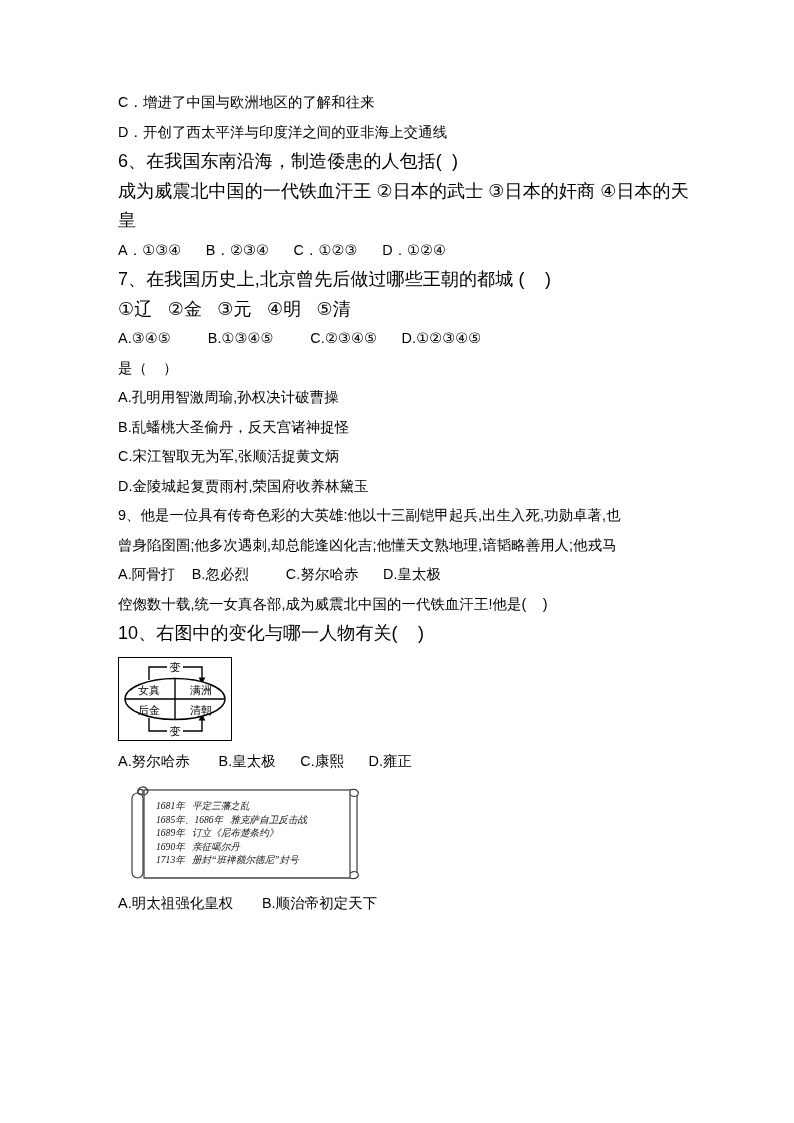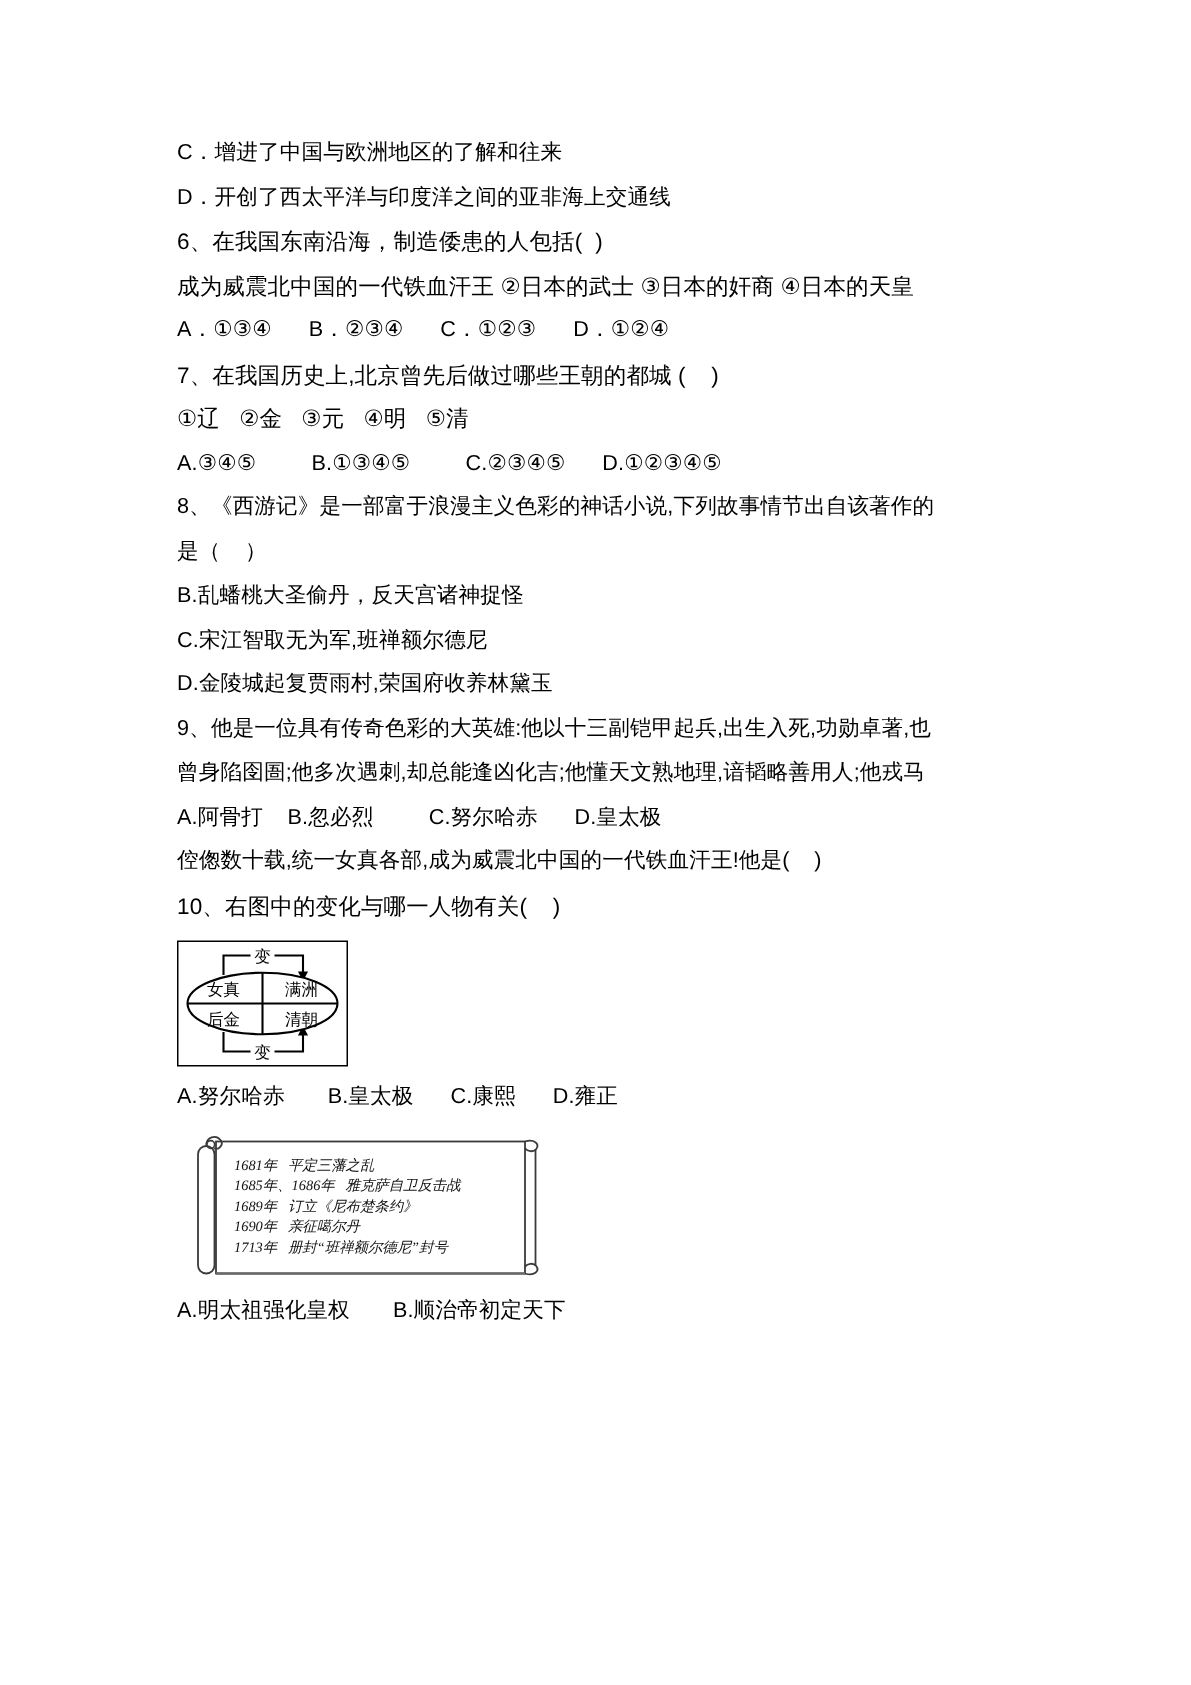--- a/index.html
+++ b/index.html
@@ -36,21 +36,21 @@
   
   .line {
     font-size: 14.4px;
     line-height: 29.5px;
     letter-spacing: 0.1px;
     white-space: pre-wrap;
     color: #000;
   }
 
   .line.q {            
-    font-size: 15px;
+    font-size: 18px;
   }
 
   .line.opt {          
     font-size: 14.4px;
   }
 
   .line.wide {         
     font-size: 14.4px;
     line-height: 29.5px;
   }
@@ -104,24 +104,24 @@
   <div class="content">
 
     <div class="line opt">C．增进了中国与欧洲地区的了解和往来</div>
     <div class="line opt">D．开创了西太平洋与印度洋之间的亚非海上交通线</div>
     <div class="line q">6、在我国东南沿海，制造倭患的人包括(  )</div>
     <div class="line q">成为威震北中国的一代铁血汗王 ②日本的武士 ③日本的奸商 ④日本的天皇</div>
     <div class="line opt">A．①③④      B．②③④      C．①②③      D．①②④</div>
     <div class="line q">7、在我国历史上,北京曾先后做过哪些王朝的都城 (    )</div>
     <div class="line q">①辽   ②金   ③元   ④明   ⑤清</div>
     <div class="line opt">A.③④⑤         B.①③④⑤         C.②③④⑤      D.①②③④⑤</div>
-    <div class="line wide">8、《西游记》是一部富于浪漫主义色彩的神话小说,下列故事情节出自该著作的</div>
     <div class="line wide">是（    ）</div>
+    <div class="line opt">A.孔明用智激周瑜,孙权决计破曹操</div>
     <div class="line opt">B.乱蟠桃大圣偷丹，反天宫诸神捉怪</div>
-    <div class="line opt">C.宋江智取无为军,班禅额尔德尼</div>
+    <div class="line opt">C.宋江智取无为军,张顺活捉黄文炳</div>
     <div class="line opt">D.金陵城起复贾雨村,荣国府收养林黛玉</div>
     <div class="line wide">9、他是一位具有传奇色彩的大英雄:他以十三副铠甲起兵,出生入死,功勋卓著,也</div>
     <div class="line wide">曾身陷囹圄;他多次遇刺,却总能逢凶化吉;他懂天文熟地理,谙韬略善用人;他戎马</div>
     <div class="line opt">A.阿骨打    B.忽必烈         C.努尔哈赤      D.皇太极</div>
     <div class="line wide">倥偬数十载,统一女真各部,成为威震北中国的一代铁血汗王!他是(    )</div>
     <div class="line q">10、右图中的变化与哪一人物有关(    )</div>
 
     <div class="fig10-wrap">
       <div class="fig10">
         <svg width="112" height="82" viewBox="0 0 112 82" xmlns="http://www.w3.org/2000/svg">

